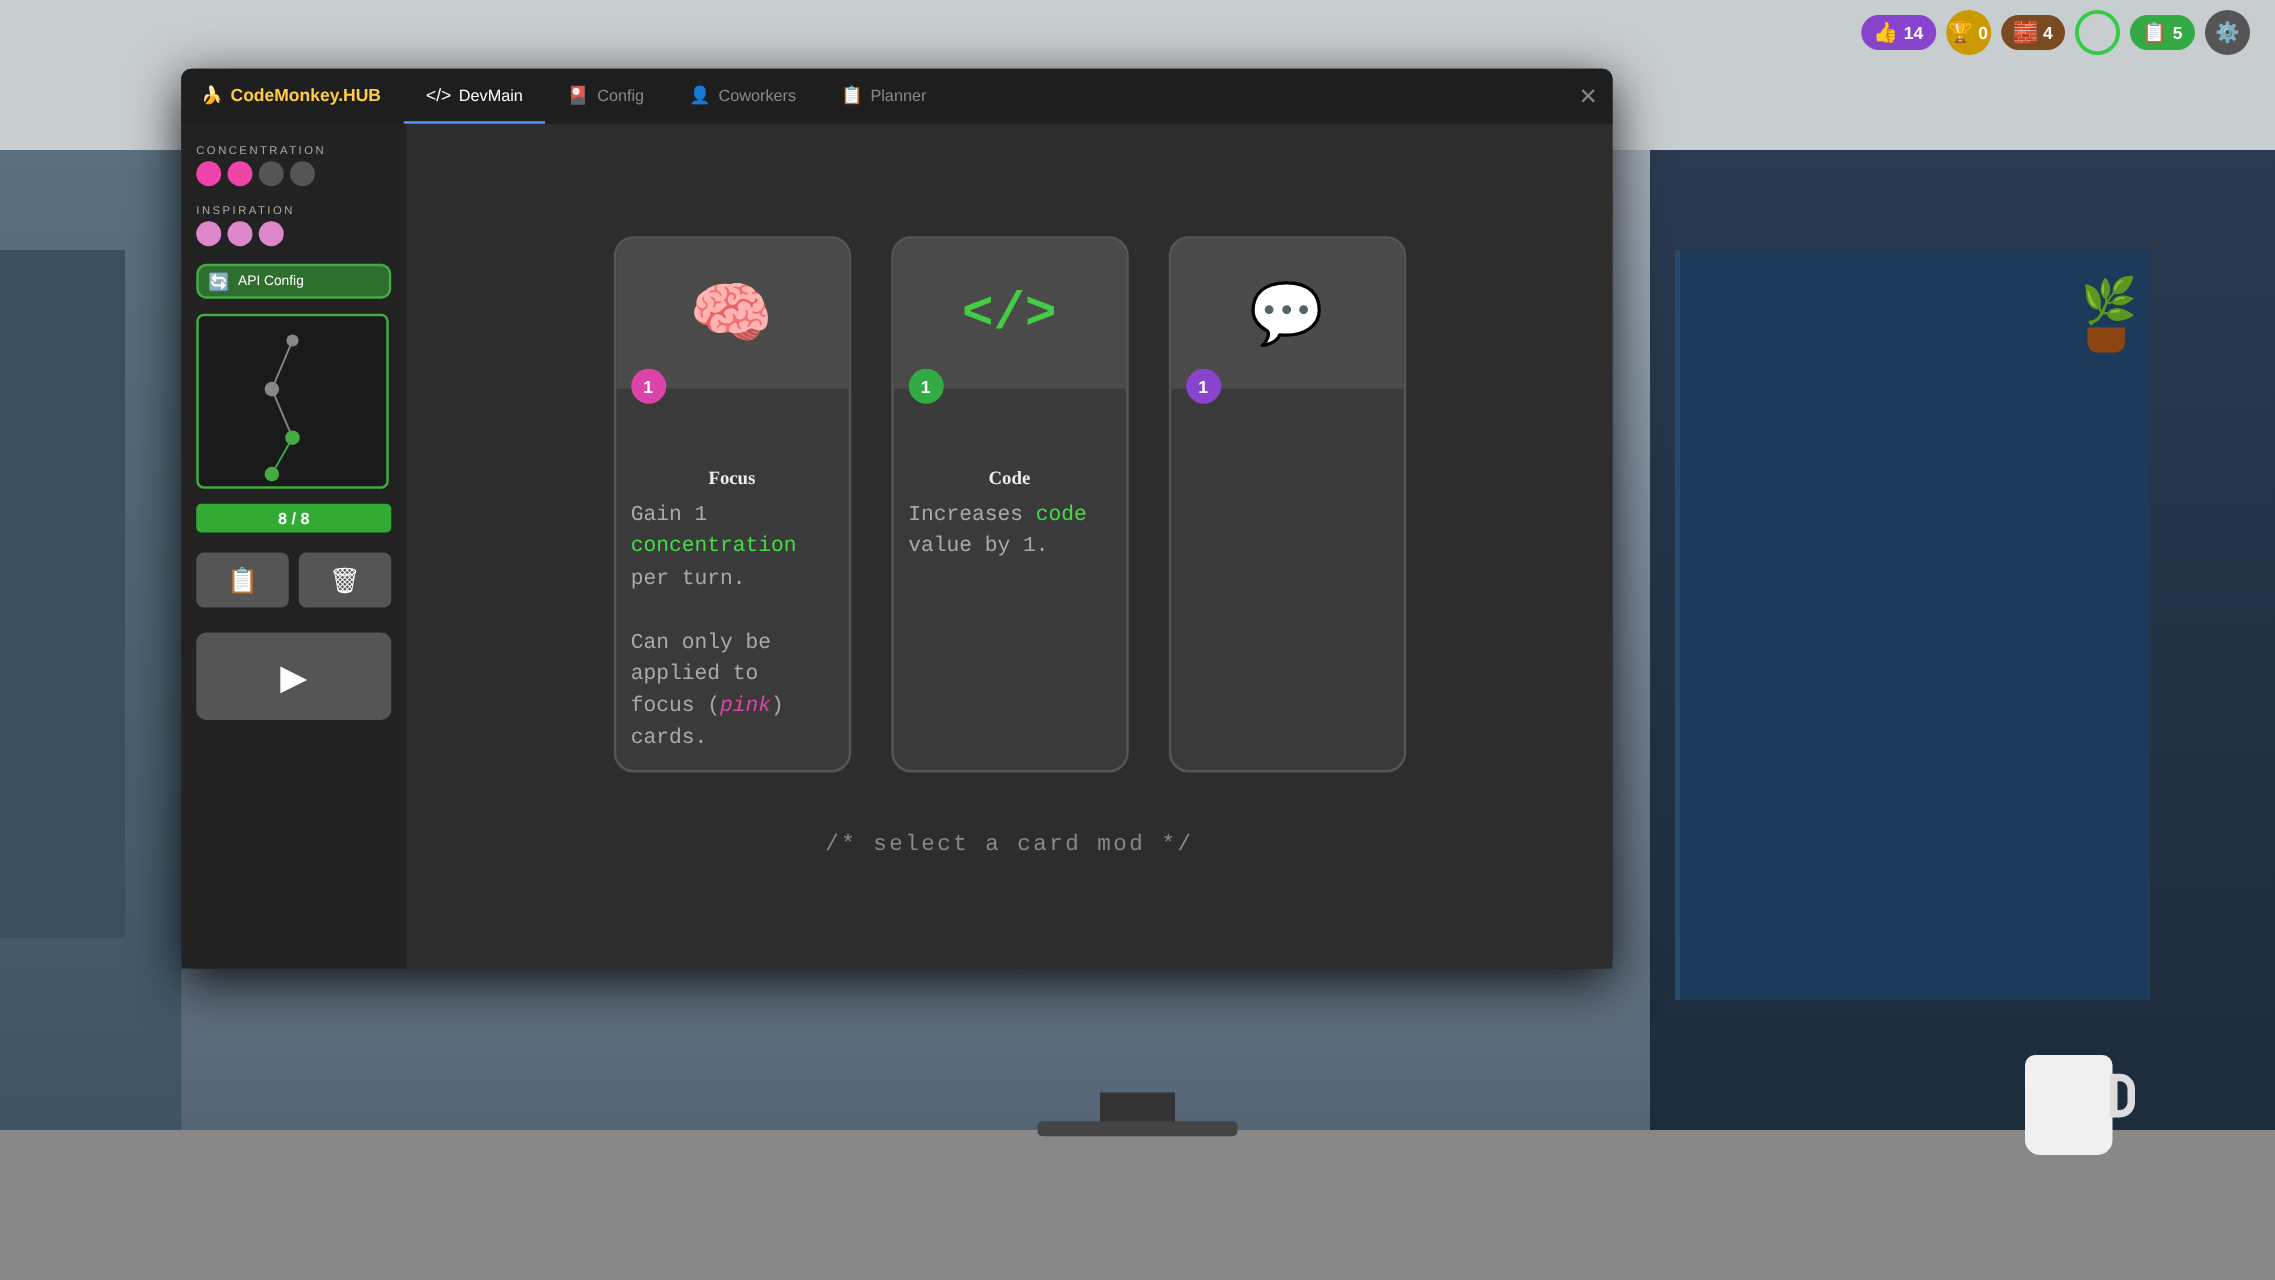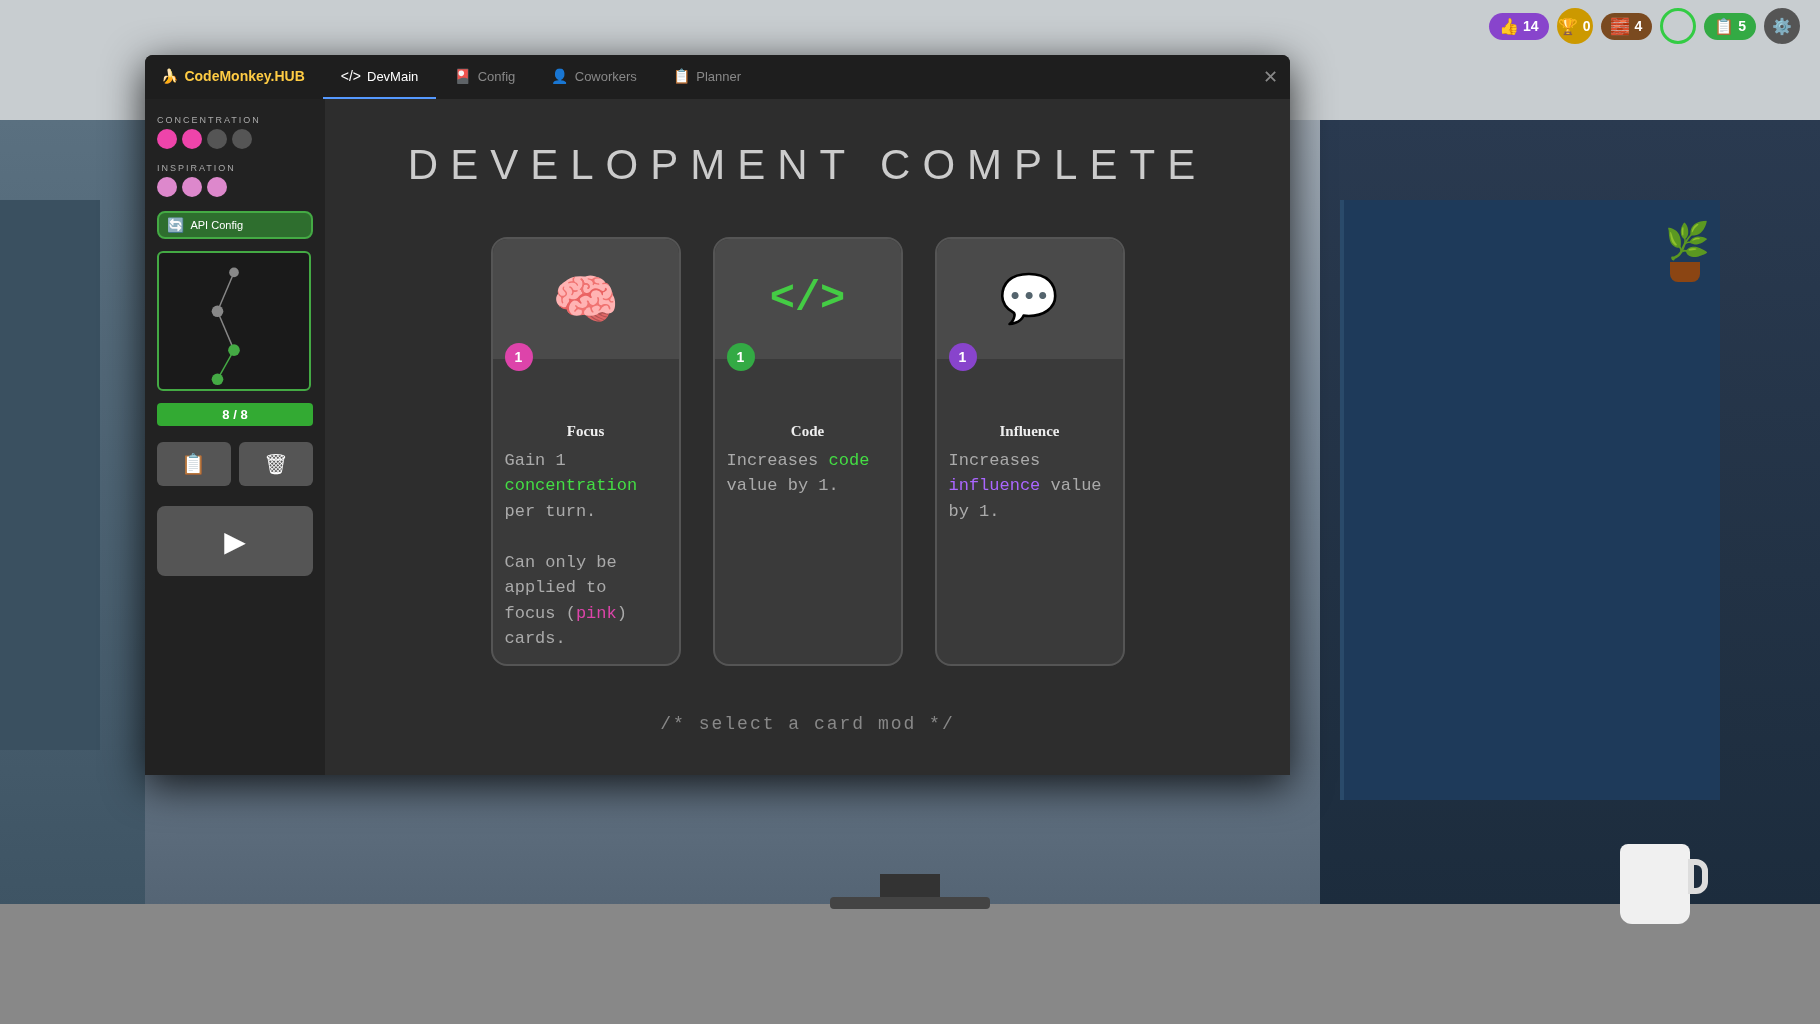--- a/index.html
+++ b/index.html
@@ -366,21 +366,21 @@
       font-family: Georgia, serif;
       margin-top: 46px;
     }
     .card-desc {
       color: #aaa;
       font-size: 17px;
       line-height: 1.5;
       font-family: 'Courier New', monospace;
     }
     .card-desc .highlight-green { color: #44dd44; }
-    .card-desc .highlight-pink { color: #dd44aa; }
+    .card-desc .highlight-pink { color: #dd44aa; font-style: italic; }
     .card-desc .highlight-purple { color: #aa66ff; }
 
     .select-prompt {
       color: #888;
       font-size: 18px;
       font-family: 'Courier New', monospace;
       letter-spacing: 2px;
     }
 
     
@@ -544,21 +544,20 @@
 
       <div class="action-buttons">
         <button class="action-btn">📋</button>
         <button class="action-btn">🗑</button>
       </div>
 
       <button class="play-btn">▶</button>
     </div>
 
     <div class="content-area">
-      <h1 class="dev-complete-title">DEVELOPMENT COMPLETE</h1>
 
       <div class="cards-row">
 
         <div class="card">
           <div class="card-top">
             <span class="card-emoji">🧠</span>
             <div class="card-badge pink">1</div>
           </div>
           <div class="card-bottom">
             <div class="card-title">Focus</div>
@@ -580,26 +579,20 @@
               Increases <span class="highlight-green">code</span> value by 1.
             </div>
           </div>
         </div>
 
         <div class="card">
           <div class="card-top">
             <span style="font-size:48px;">💬</span>
             <div class="card-badge purple">1</div>
           </div>
-          <div class="card-bottom">
-            <div class="card-title">Influence</div>
-            <div class="card-desc">
-              Increases <span class="highlight-purple">influence</span> value by 1.
-            </div>
-          </div>
         </div>
 
       </div>
 
       <div class="select-prompt">/* select a card mod */</div>
     </div>
 
   </div>
 </div>
 

